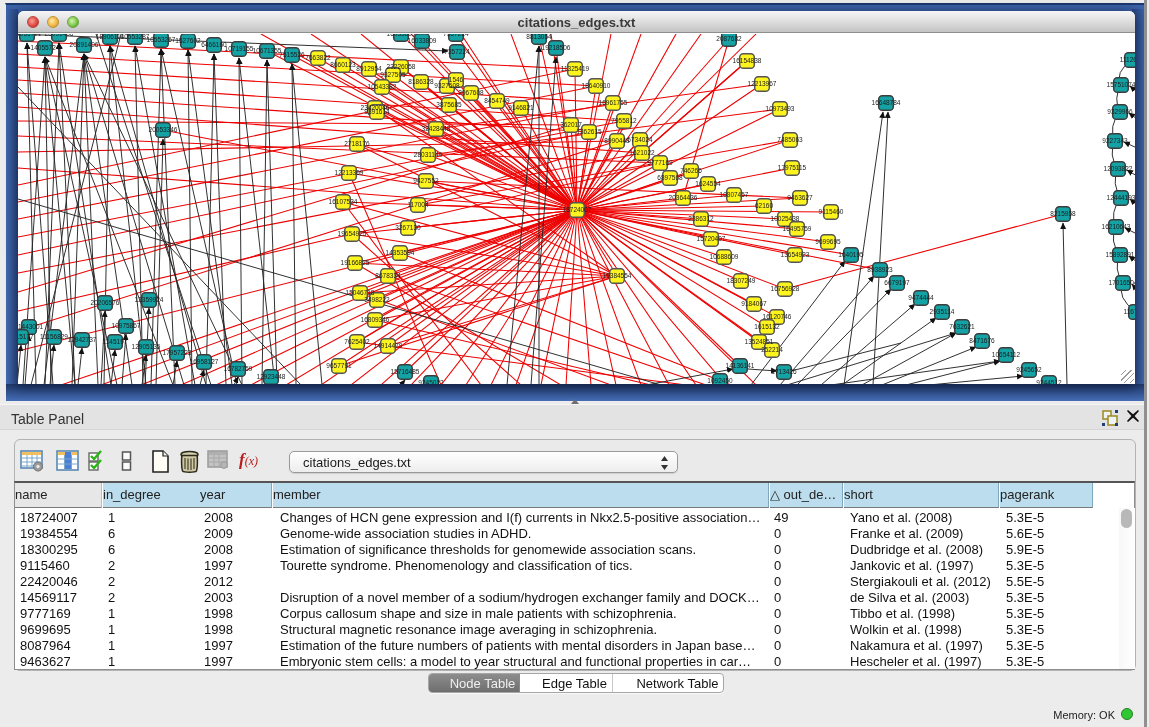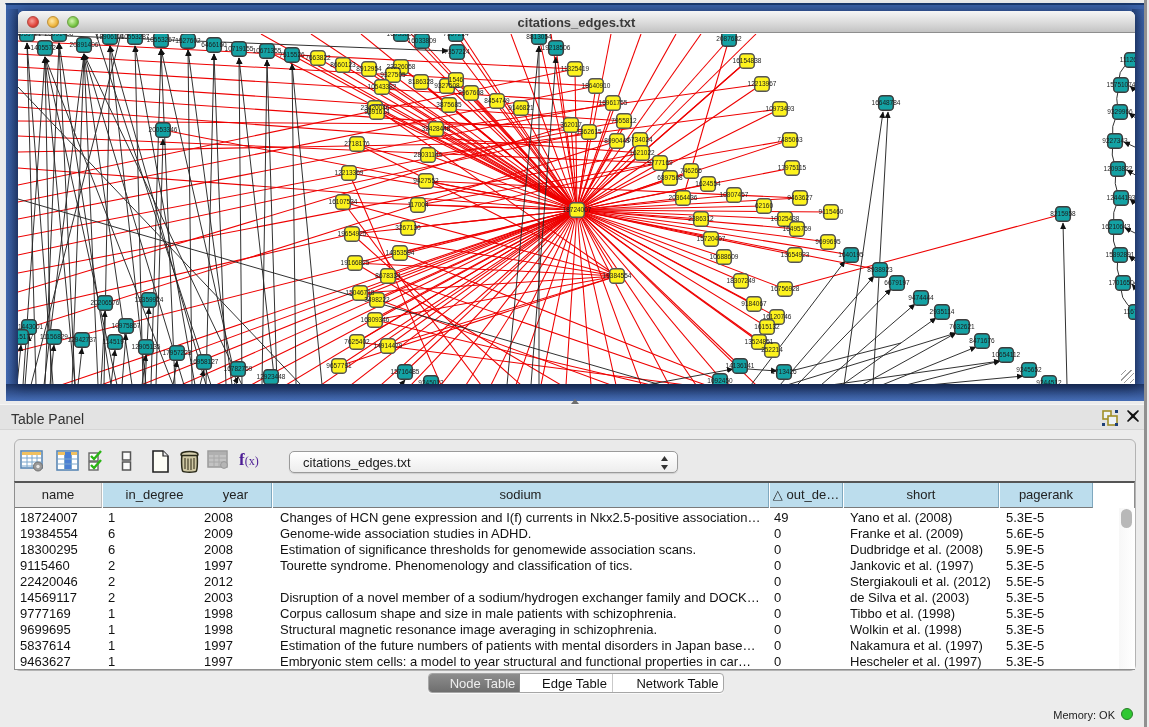--- a/index.html
+++ b/index.html
@@ -20,21 +20,21 @@
   border-top:1px solid #f5f5f5; border-bottom:1px solid #d5d5d5; }
 #tphead .t { position:absolute; left:11px; top:6px; font-size:14px; color:#333; }
 #groupbox { position:absolute; left:14px; top:439px; width:1122px; height:232px;
   border:1px solid #b3b3b3; border-radius:6px; background:#eaeaea; }
 #combo { position:absolute; left:289px; top:451px; width:389px; height:22px; border:1px solid #9a9a9a;
   border-radius:5px; background:linear-gradient(to bottom,#fff,#ededed); box-shadow:0 1px 1px rgba(0,0,0,.12);}
 #combo .ct { position:absolute; left:13px; top:3px; font-size:13px; color:#1a1a1a; }
 #tablepane { position:absolute; left:14px; top:481px; width:1121px; height:189px; background:#fff;
   border:1px solid #8e8e8e; border-top:2px solid #555; }
 .hcell { position:absolute; top:483px; height:25px; background:#bcdded; border-right:1px solid #7fa8bf;
-  border-bottom:1px solid #7a7a7a; font-size:13px; color:#222; text-align:center; line-height:24px; }
+  border-bottom:1px solid #7a7a7a; font-size:13px; color:#222; text-align:left; line-height:24px; }
 .trow { position:absolute; left:0; top:0; width:1105px; height:16px; font-size:13px; color:#111; }
 .trow span { position:absolute; top:1px; white-space:nowrap; }
 #vscroll { position:absolute; left:1119px; top:508px; width:16px; height:161px; background:linear-gradient(to right,#f7f7f7,#fff); }
 #vthumb { position:absolute; left:2px; top:1px; width:11px; height:19px; background:#b8b8b8; border-radius:6px; }
 #tabs { position:absolute; left:428px; top:673px; width:296px; height:20px; border:1px solid #a6a6a6;
   border-radius:4px; background:#fff; box-shadow:0 1px 0 rgba(255,255,255,.7); overflow:hidden; }
 .seg { position:absolute; top:0; height:20px; font-size:13px; text-align:center; line-height:19px; color:#111;padding-left:17px; }
 #memok { position:absolute; right:34px; top:709px; font-size:11px; color:#222; }
 #memdot { position:absolute; right:16px; top:708px; width:12px; height:12px; border-radius:50%;
   background:#2fc832; border:1px solid #2a7c2a; }
@@ -651,35 +651,35 @@
   <ellipse cx="10.5" cy="4.5" rx="8.5" ry="3" fill="#d6cfae" stroke="#2a2a1a" stroke-width="1.5"></ellipse>
   <path d="M3,5.5 C2.4,8 2.4,18.5 3.6,21 C5,22.6 16,22.6 17.4,21 C18.6,18.5 18.6,8 18,5.5 Z" fill="#cfc8a4" stroke="#2a2a1a" stroke-width="1.5"></path>
   <path d="M6,8 v11 M9,8.5 v11.5 M12,8.5 v11.5 M15,8 v11" stroke="#5a543c" stroke-width="1.4"></path>
 </svg>
 <svg class="ticon" style="left:207px" width="22" height="20" viewBox="0 0 22 20">
   <rect x="1" y="1" width="19" height="16" fill="#c3c3c3" stroke="#9b9b9b" stroke-width="1.5"></rect>
   <rect x="2" y="2" width="17" height="3" fill="#b0b0b0"></rect>
   <path d="M2,8 h17 M2,12 h17 M7,5 v11 M12,5 v11" stroke="#a8a8a8" stroke-width="1"></path>
   <circle cx="17" cy="15" r="3.4" fill="#b5b5b5" stroke="#999"></circle>
 </svg>
-<div style="position:absolute;left:239px;top:450px;font-size:17px;color:#4c1d95;font-family:'Liberation Serif',serif"><b>f</b><span style="font-size:12px">(x)</span></div>
+<div style="position:absolute;left:239px;top:450px;font-size:17px;color:#b91c1c;font-style:italic;font-family:'Liberation Serif',serif"><b>f</b><span style="font-size:12px">(x)</span></div>
 
 <div id="combo">
   <div class="ct">citations_edges.txt</div>
   <svg style="position:absolute;right:8px;top:3px" width="9" height="16" viewBox="0 0 9 16">
     <path d="M4.5,1 L8,6 L1,6 Z" fill="#333"></path>
       <path d="M4.5,15 L8,10 L1,10 Z" fill="#333"></path>
   </svg>
 </div>
 
 <div id="tablepane"></div>
 <div class="hcell" style="left:15px;width:87px;background:#e7e7e7;border-right:1px solid #bdbdbd">name</div>
 <div class="hcell" style="left:103px;width:104px">in_degree</div>
 <div class="hcell" style="left:200px;width:72px">year</div>
-<div class="hcell" style="left:273px;width:496px">sodium</div>
+<div class="hcell" style="left:273px;width:496px">member</div>
 <div class="hcell" style="left:770px;width:73px">△ out_de…</div>
 <div class="hcell" style="left:844px;width:155px">short</div>
 <div class="hcell" style="left:1000px;width:93px">pagerank</div>
 <div class="trow" style="top:509px">
 <span style="left:20px">18724007</span>
     <span style="left:108px">1</span>
     <span style="left:204px">2008</span>
     <span style="left:280px;max-width:488px;overflow:hidden">Changes of HCN gene expression and I(f) currents in Nkx2.5‑positive association…</span>
     <span style="left:774px">49</span>
     <span style="left:850px">Yano et al. (2008)</span>
@@ -741,21 +741,21 @@
 <div class="trow" style="top:621px">
 <span style="left:20px">9699695</span>
     <span style="left:108px">1</span>
     <span style="left:204px">1998</span>
     <span style="left:280px;max-width:488px;overflow:hidden">Structural magnetic resonance image averaging in schizophrenia.</span>
     <span style="left:774px">0</span>
     <span style="left:850px">Wolkin et al. (1998)</span>
     <span style="left:1006px">5.3E‑5</span>
   </div>
 <div class="trow" style="top:637px">
-<span style="left:20px">5837614</span>
+<span style="left:20px">8087964</span>
     <span style="left:108px">1</span>
     <span style="left:204px">1997</span>
     <span style="left:280px;max-width:488px;overflow:hidden">Estimation of the future numbers of patients with mental disorders in Japan base…</span>
     <span style="left:774px">0</span>
     <span style="left:850px">Nakamura et al. (1997)</span>
     <span style="left:1006px">5.3E‑5</span>
   </div>
 <div class="trow" style="top:653px">
 <span style="left:20px">9463627</span>
     <span style="left:108px">1</span>

